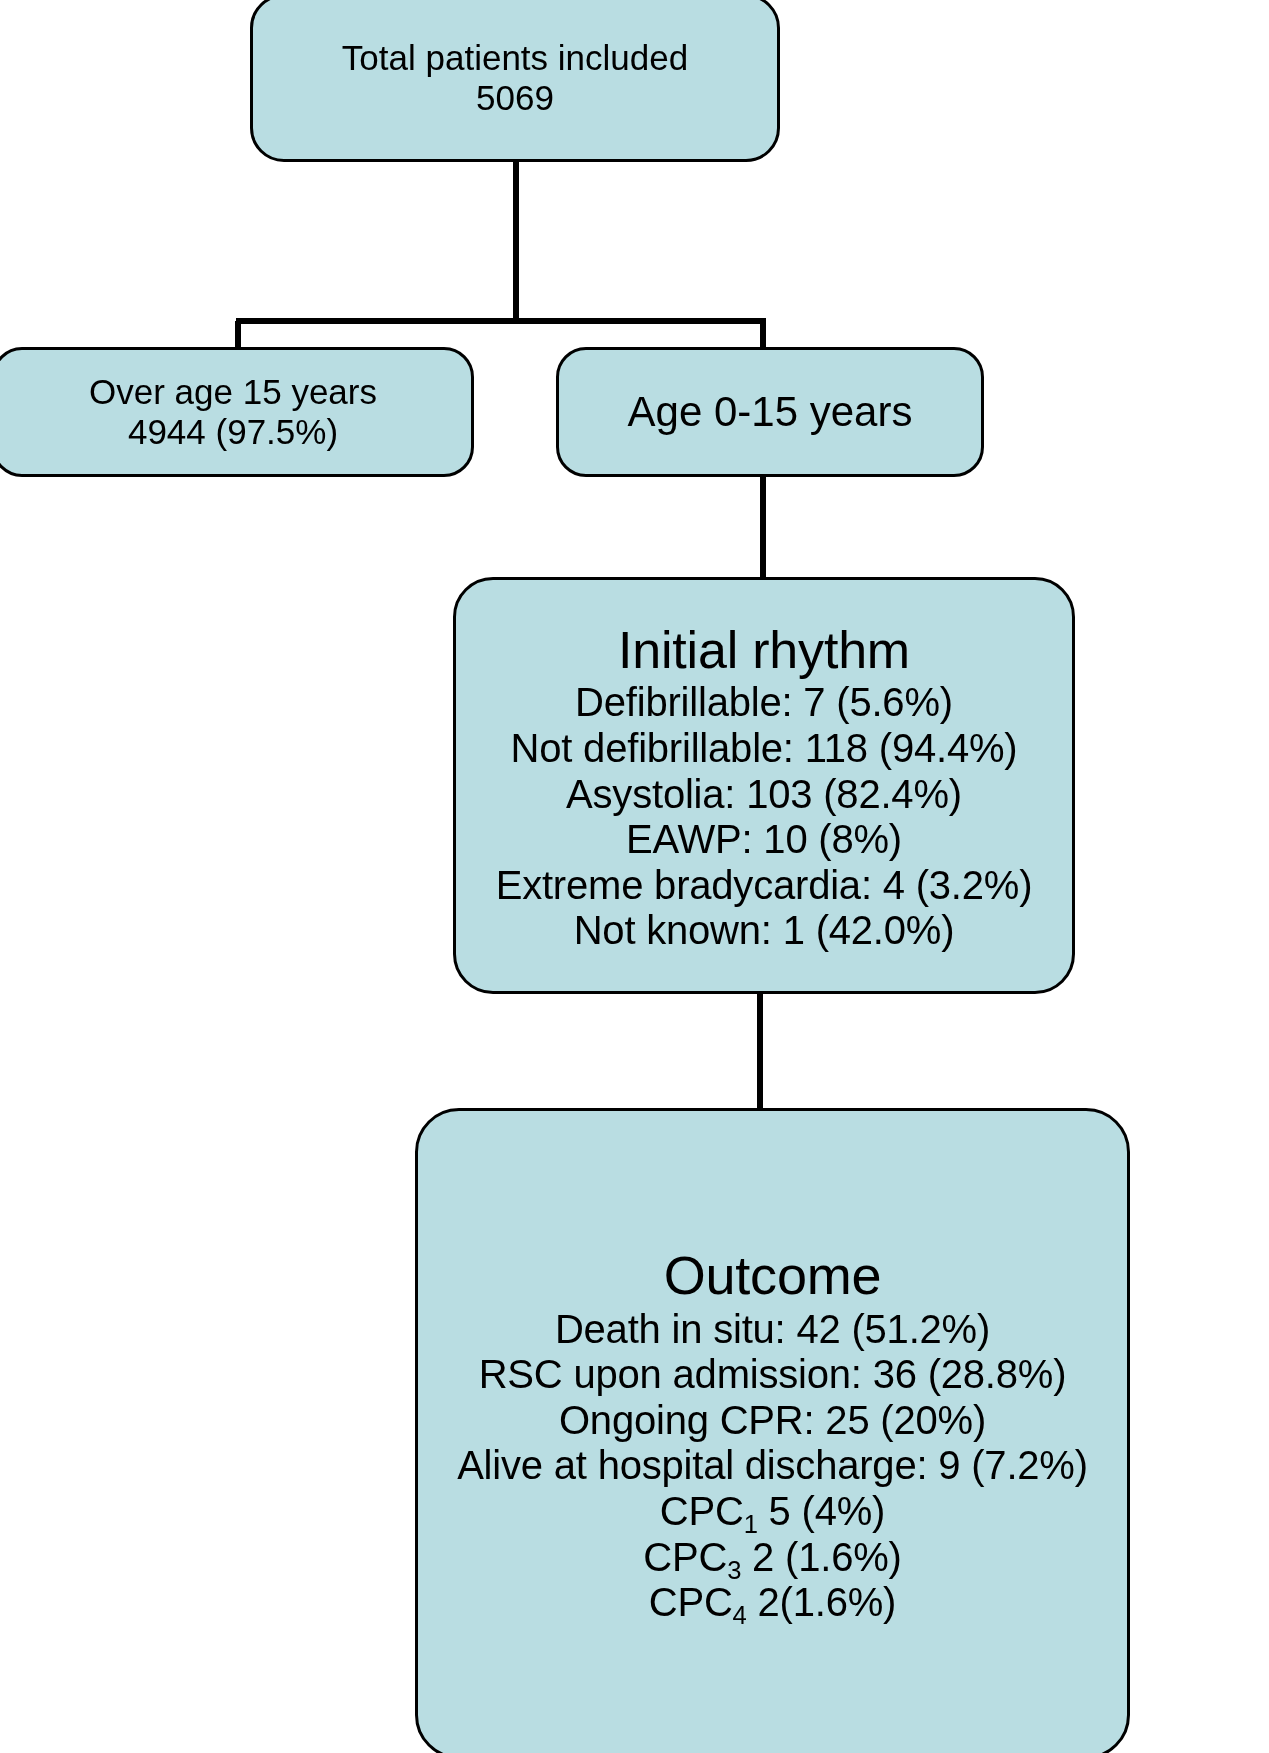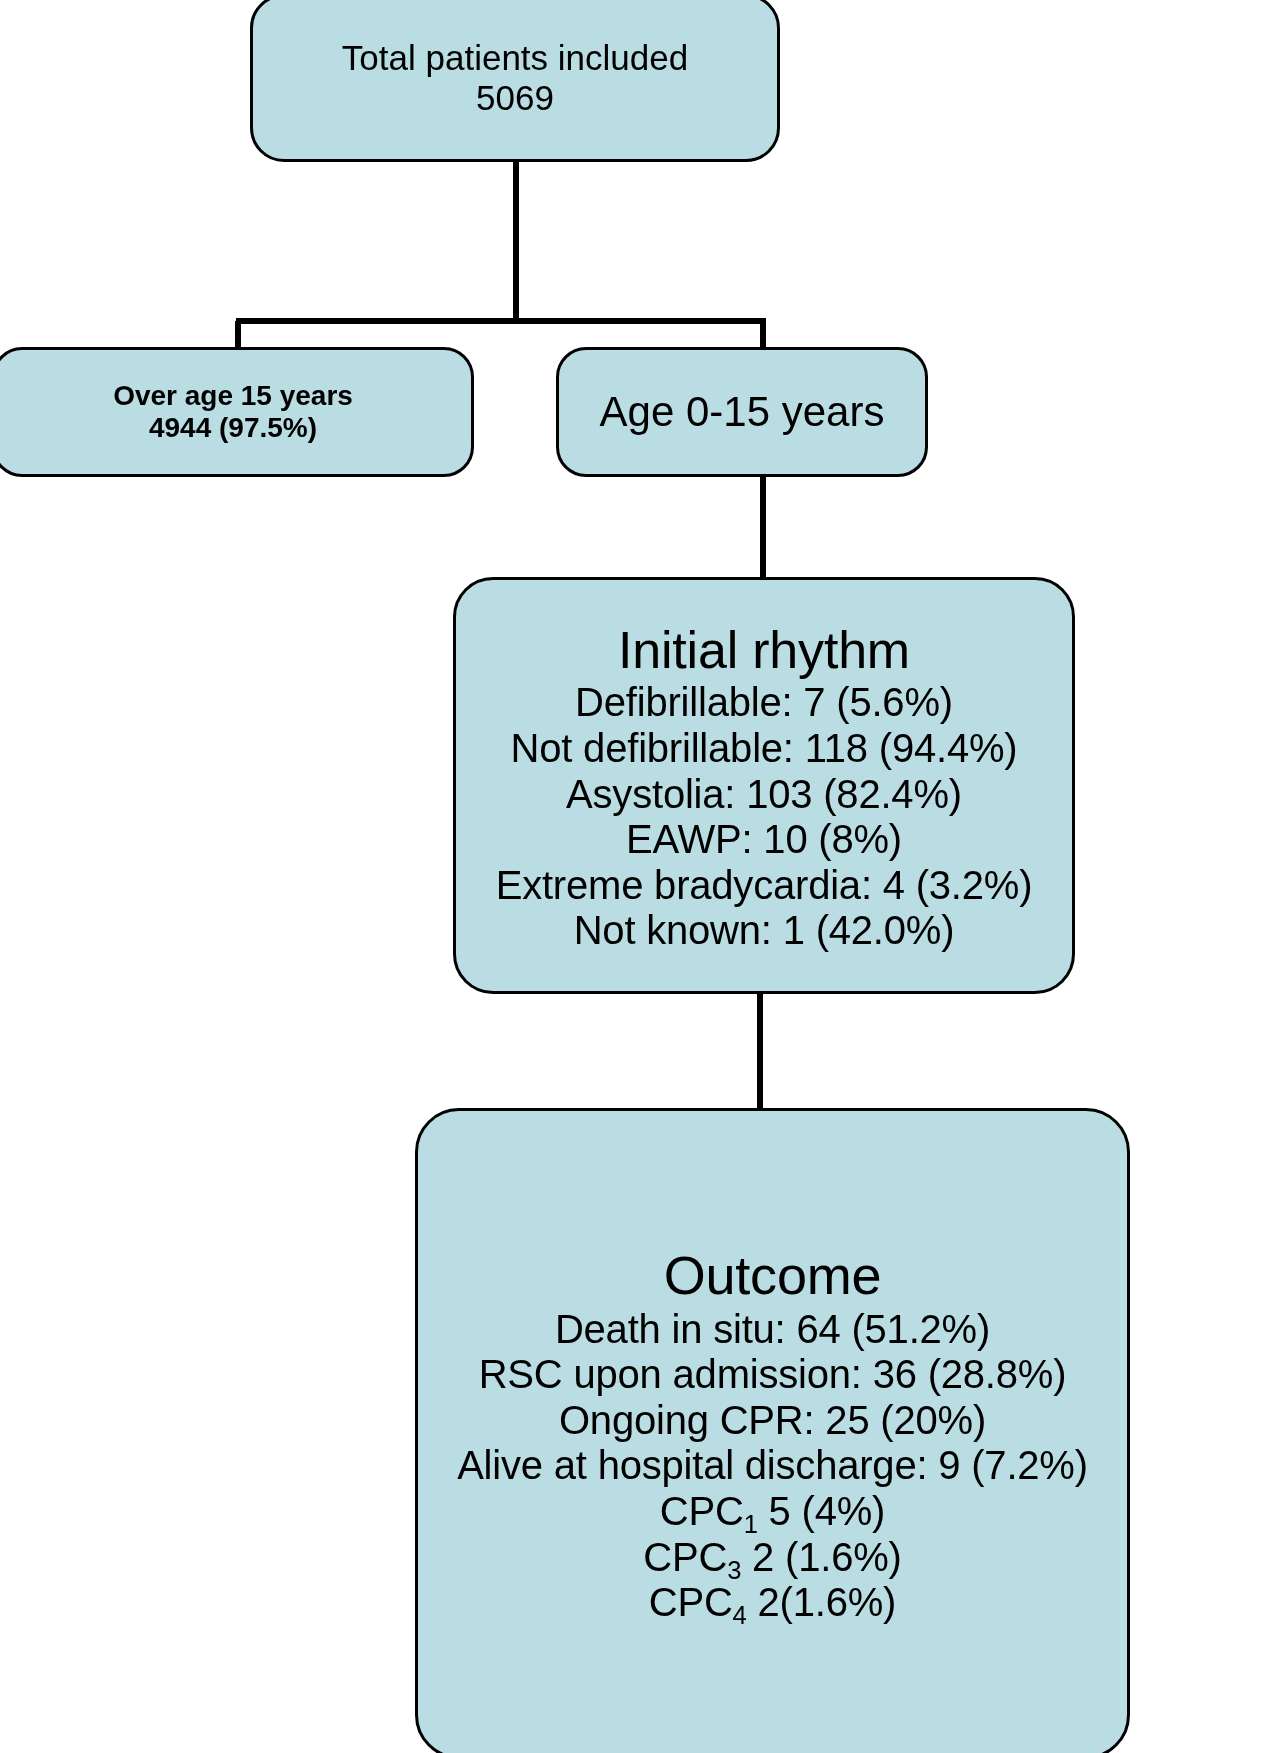--- a/index.html
+++ b/index.html
@@ -63,25 +63,25 @@
     border-radius: 34px;
   }
   #node-total .line { font-size: 35px; }
   #node-over15 {
     left: -8px;
     top: 347px;
     width: 482px;
     height: 130px;
     border-radius: 30px;
   }
-  #node-over15 .line { font-size: 28px; font-weight: bold; }
+  #node-over15 .line { font-size: 35px; }
   #node-age015 {
     left: 556px;
     top: 347px;
-    width: 372px;
+    width: 428px;
     height: 130px;
     border-radius: 30px;
   }
   #node-age015 .line { font-size: 42px; }
   #node-rhythm {
     left: 453px;
     top: 577px;
     width: 622px;
     height: 417px;
     border-radius: 40px;
@@ -142,21 +142,21 @@
     <span class="line body-line">Defibrillable: 7 (5.6%)</span>
     <span class="line body-line">Not defibrillable: 118 (94.4%)</span>
     <span class="line body-line">Asystolia: 103 (82.4%)</span>
     <span class="line body-line">EAWP: 10 (8%)</span>
     <span class="line body-line">Extreme bradycardia: 4 (3.2%)</span>
     <span class="line body-line">Not known: 1 (42.0%)</span>
   </div>
 
   <div class="node" id="node-outcome">
     <span class="line title">Outcome</span>
-    <span class="line body-line">Death in situ: 64 (51.2%)</span>
+    <span class="line body-line">Death in situ: 42 (51.2%)</span>
     <span class="line body-line">RSC upon admission: 36 (28.8%)</span>
     <span class="line body-line">Ongoing CPR: 25 (20%)</span>
     <span class="line body-line">Alive at hospital discharge: 9 (7.2%)</span>
     <span class="line body-line">
       <span>CPC</span><sub>1</sub><span> 5 (4%)</span>
     </span>
     <span class="line body-line">
       <span>CPC</span><sub>3</sub><span> 2 (1.6%)</span>
     </span>
     <span class="line body-line">

